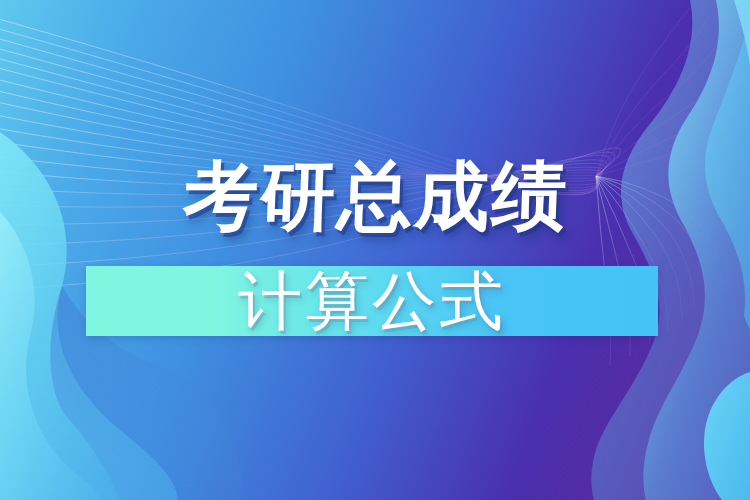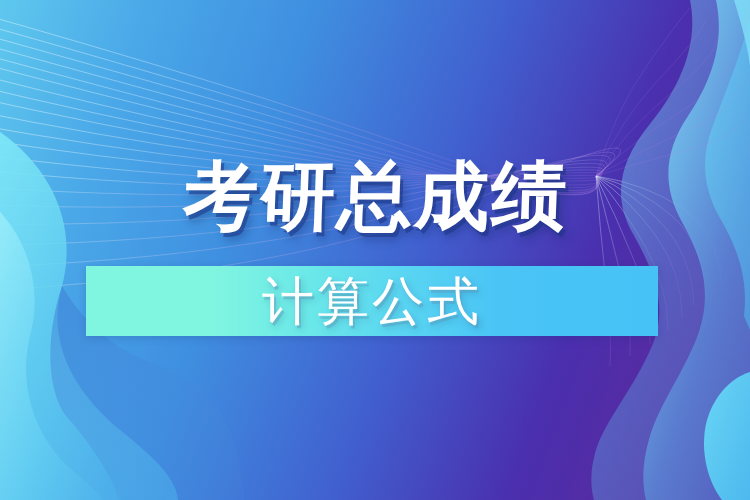--- a/index.html
+++ b/index.html
@@ -84,21 +84,21 @@
 
   .subtitle-text {
     position: absolute;
     left: 86px;
     top: 266px;
     width: 572px;
     height: 70px;
     display: flex;
     align-items: center;
     justify-content: center;
-    font-size: 52px;
+    font-size: 64px;
     font-weight: normal;
     color: #ffffff;
     letter-spacing: 3px;
     line-height: 1;
     white-space: nowrap;
     font-family: "DejaVu Sans", "Liberation Sans", sans-serif;
     text-shadow:
        2px 3px 0px rgba(90, 150, 180, 0.40),
        3px 4px 7px rgba(40, 90, 140, 0.30);
   }

